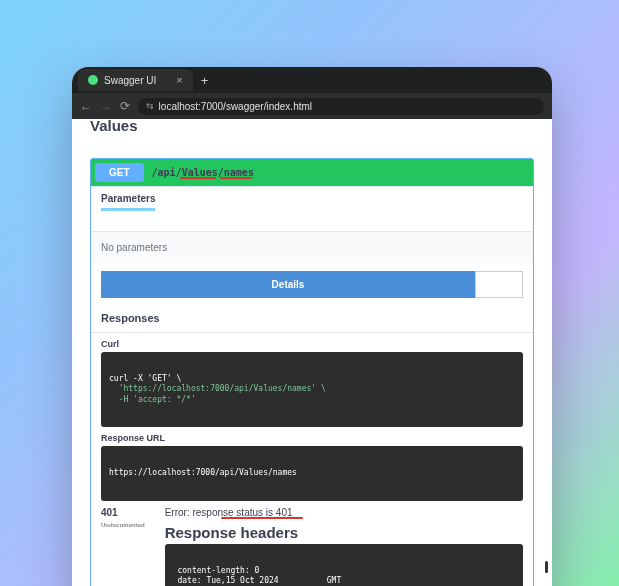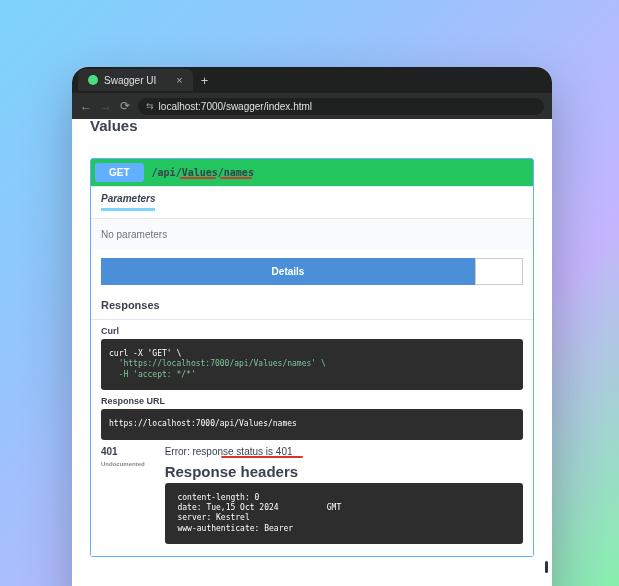--- a/index.html
+++ b/index.html
@@ -85,23 +85,22 @@
 .method-badge {
   background: #61affe; color: #fff;
   font-size: 10px; font-weight: 700;
   padding: 4px 14px;
   border-radius: 3px;
 }
 .path { font-size: 10px; font-weight: 700; color: #3b4151; font-family: monospace; position: relative; }
 .redline { position: absolute; height: 2px; background: #d9362a; border-radius: 1px; }
 .opblock-body { background: #fff; border-top: 1px solid #dbeafe; }
 .params-header {
-  display: flex; padding: 6px 10px 7px;
+  display: flex; padding: 6px 10px 20px;
   border-bottom: 1px solid #e5e7eb;
-  font-style: italic;
 }
 .tab-item {
   font-size: 10px; font-weight: 700; color: #3b4151;
   padding-bottom: 4px;
   border-bottom: 3px solid #7dd3fc;
 }
 .no-params { font-size: 10px; color: #6b7280; padding: 10px; background: #f9fafb; }
 .execute-row {
   display: flex; padding: 8px 10px 4px; gap: 0;
 }
@@ -118,21 +117,21 @@
   font-size: 11px; font-weight: 700; color: #3b4151;
   padding: 10px 10px 8px;
   border-bottom: 1px solid #e5e7eb;
 }
 .response-body { padding: 6px 10px; font-size: 9px; }
 .sub-label { font-size: 9px; font-weight: 700; color: #3b4151; margin-bottom: 3px; }
 .codebox {
   background: #2d2d2d; color: #fff;
   font-family: Consolas, monospace;
   font-size: 8px;
-  padding: 10px 8px;
+  padding: 22px 8px;
   border-radius: 3px;
   margin-bottom: 6px;
   white-space: pre;
   line-height: 1.3;
 }
 .codebox .cmd { color: #fff; }
 .codebox .str { color: #7ec699; }
 .resp-table-header {
   display: flex; gap: 24px; font-size: 9px; color: #3b4151;
   border-bottom: 1px solid #e5e7eb; padding-bottom: 3px; margin-bottom: 4px;

